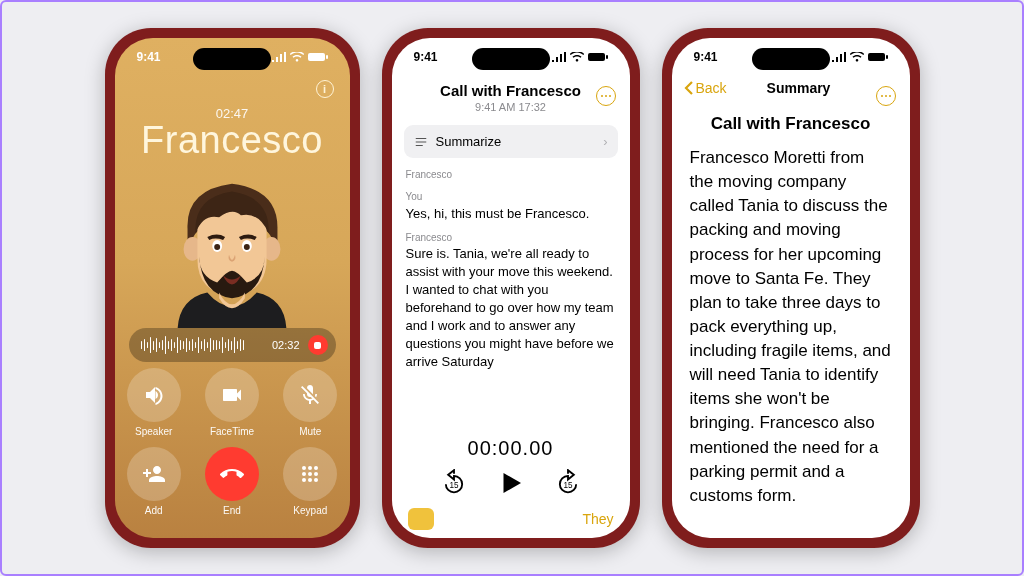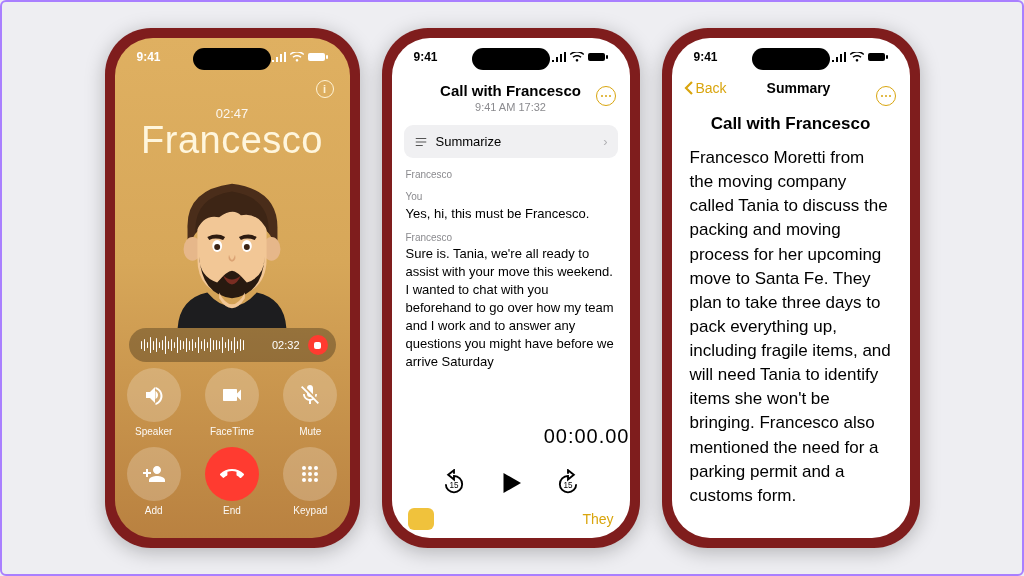--- a/index.html
+++ b/index.html
@@ -153,21 +153,21 @@
   .summ-row .chev { margin-left: auto; color: #b0b0b4; }
 
   .turns { padding: 0 14px; font-size: 13px; line-height: 1.38; }
   .turn { margin-bottom: 8px; }
   .turn .speaker { font-size: 10px; color: #8a8a8e; margin-bottom: 1px; }
 
   .player {
     position: absolute; left: 0; right: 0; bottom: 40px;
     text-align: center;
   }
-  .player-time { font-size: 20px; font-weight: 400; letter-spacing: 1px; margin-bottom: 20px; text-align: right; }
+  .player-time { font-size: 20px; font-weight: 400; letter-spacing: 1px; margin-bottom: 8px; }
   .player-btns { display: flex; gap: 28px; justify-content: center; align-items: center; }
   .player-btns svg { display:block; }
 
   .toolbar2 {
     position: absolute; left:0; right:0; bottom: 8px;
     display:flex; justify-content: space-between; align-items:center;
     padding: 0 16px;
     font-size: 14px; font-weight: 500; color:#d9a50e;
   }
   .trans-icon {

